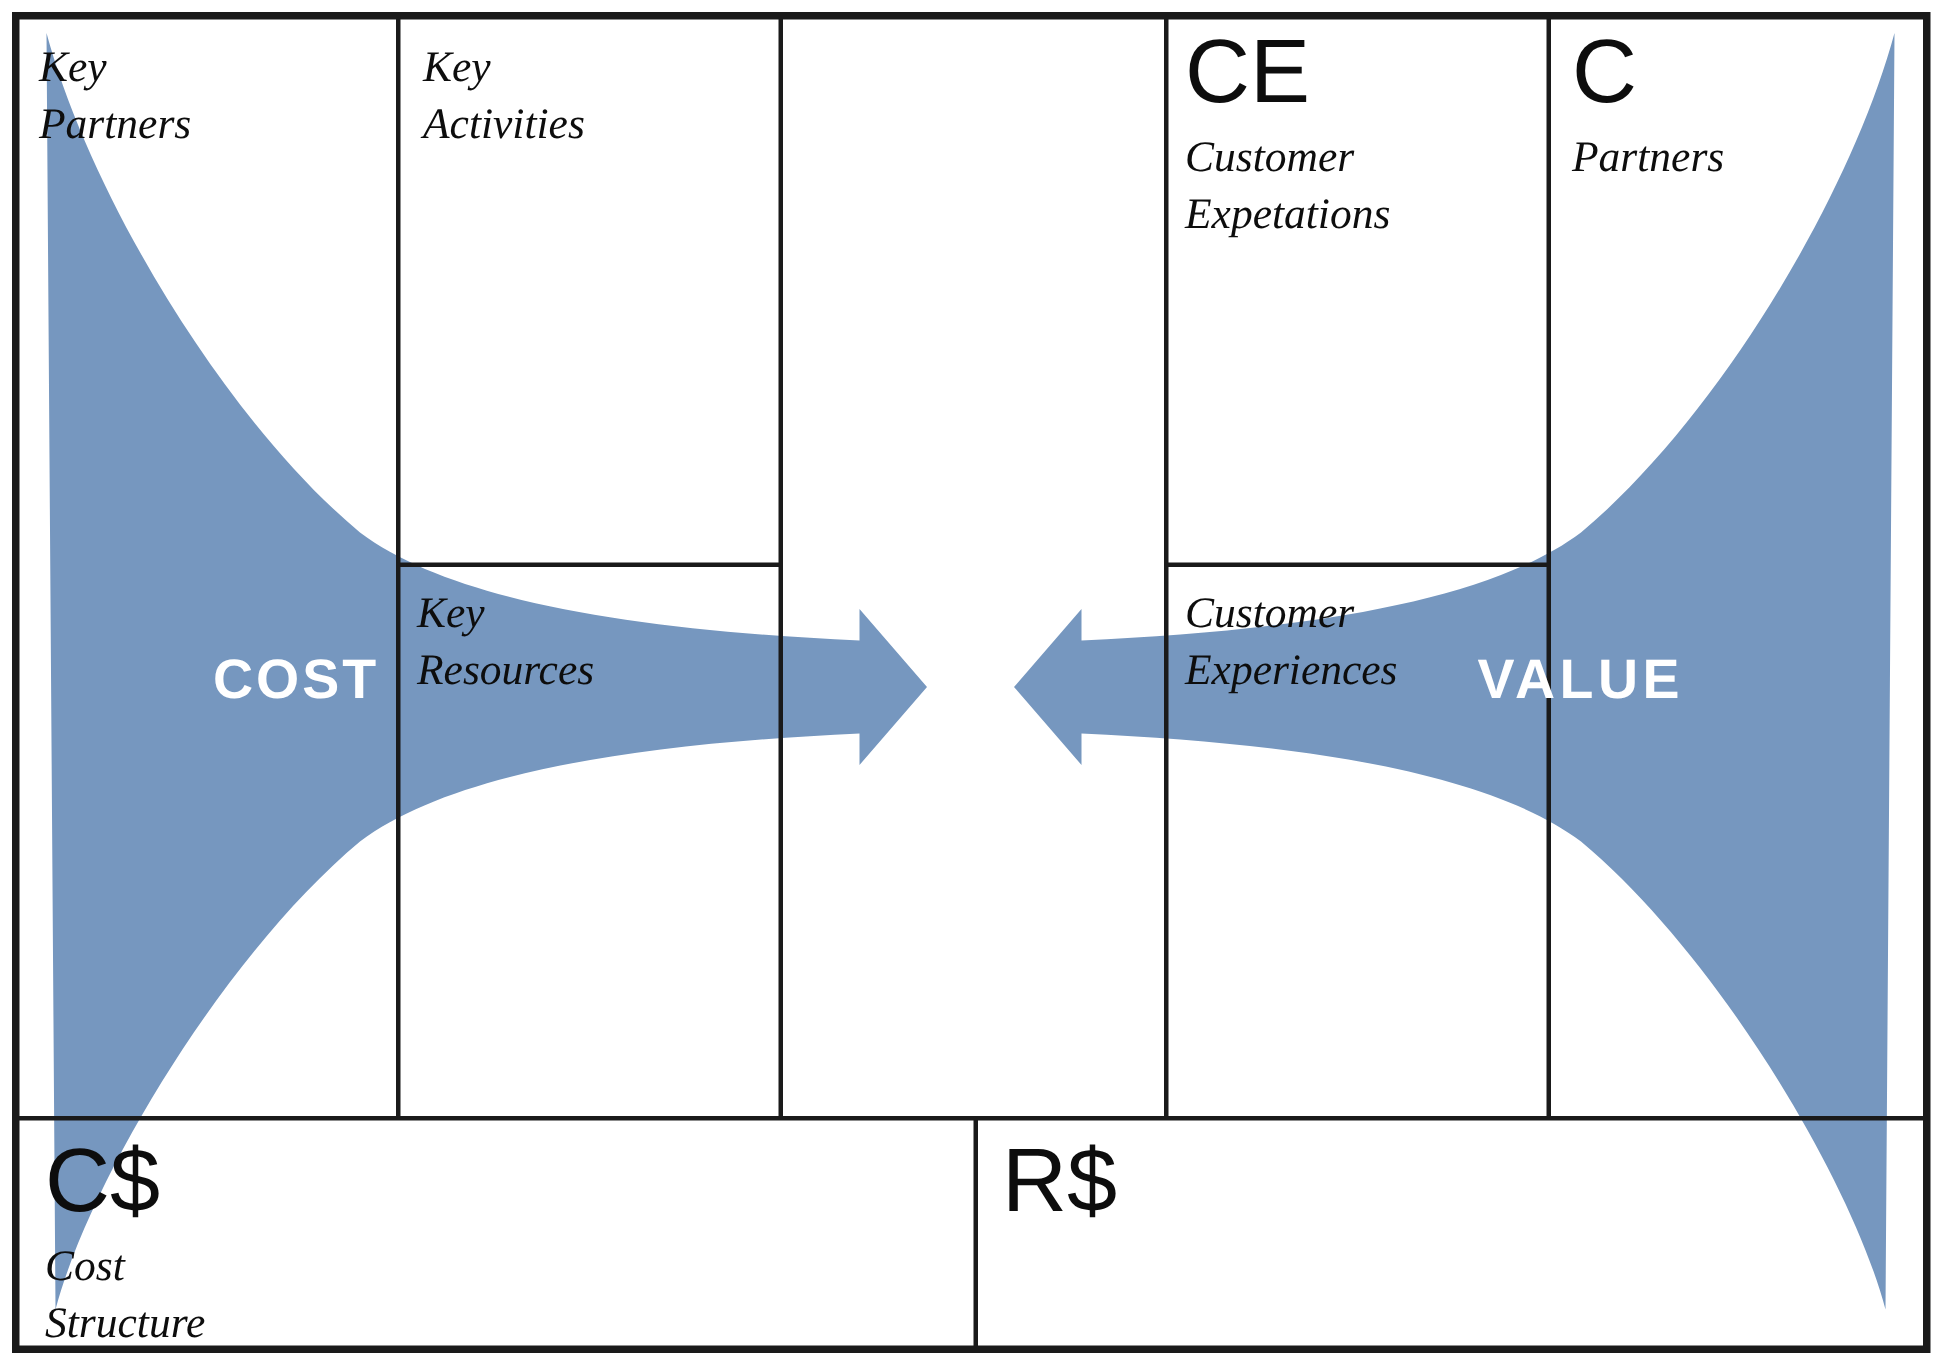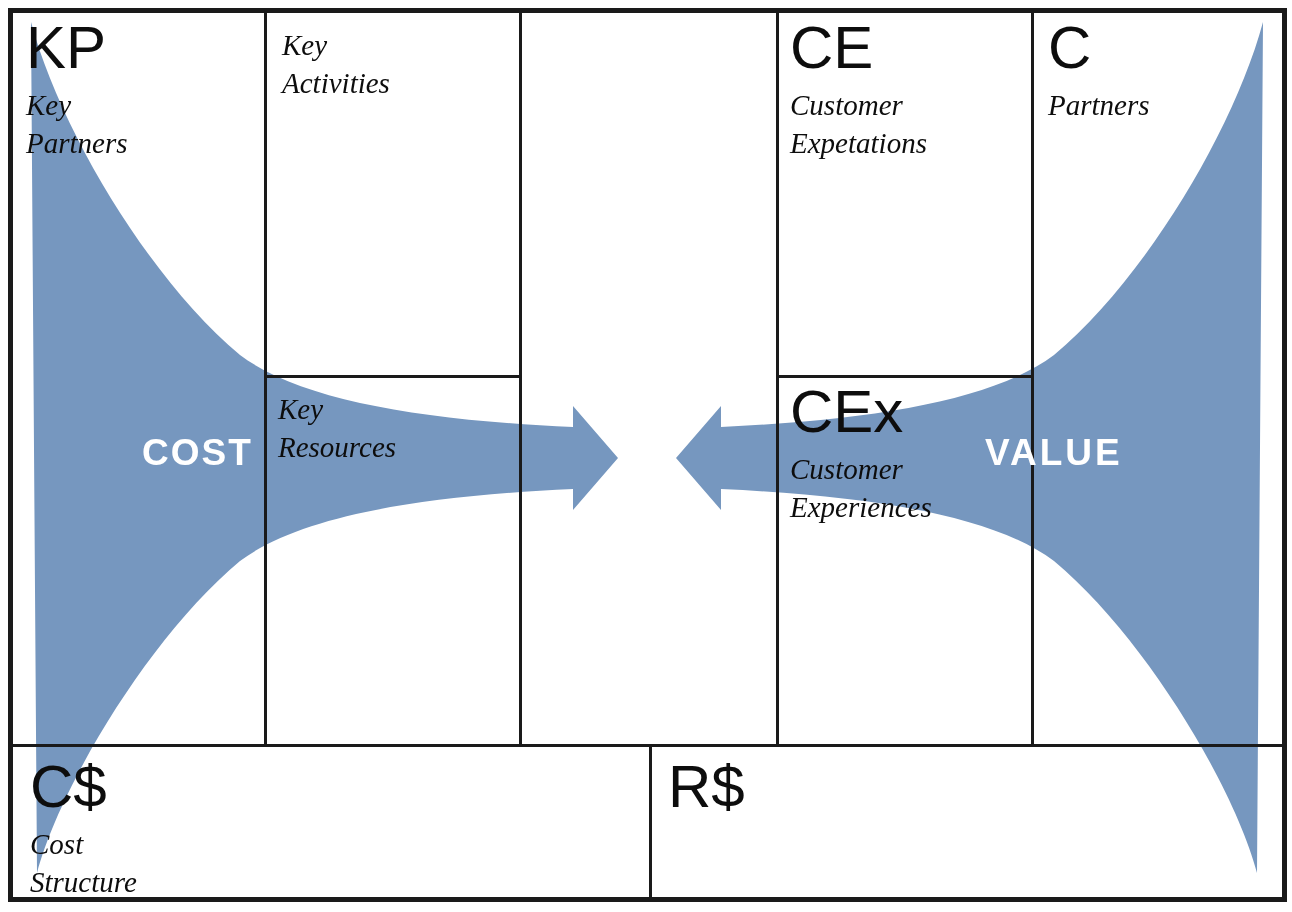--- a/index.html
+++ b/index.html
@@ -95,21 +95,20 @@
       <line x1="777" y1="376.5" x2="1032" y2="376.5" stroke-width="3"></line>
       <line x1="12" y1="745.5" x2="1283" y2="745.5" stroke-width="3"></line>
       <line x1="650.5" y1="745" x2="650.5" y2="898" stroke-width="3"></line>
     </g>
   </svg>
 
   <div class="flow-label cost">COST</div>
   <div class="flow-label value">VALUE</div>
 
   <div class="cell" style="left:26px;top:18px;">
-    <div class="abbr">KP</div>
     <div class="sub">Key
 Partners</div>
   </div>
 
   <div class="cell" style="left:282px;top:18px;">
     <div class="sub">Key
 Activities</div>
   </div>
 
   <div class="cell" style="left:278px;top:382px;">
@@ -118,21 +117,20 @@
   </div>
 
 
   <div class="cell" style="left:790px;top:18px;">
     <div class="abbr">CE</div>
     <div class="sub">Customer
 Expetations</div>
   </div>
 
   <div class="cell" style="left:790px;top:382px;">
-    <div class="abbr">CEx</div>
     <div class="sub">Customer
 Experiences</div>
   </div>
 
   <div class="cell" style="left:1048px;top:18px;">
     <div class="abbr">C</div>
     <div class="sub">Partners</div>
   </div>
 
   <div class="cell" style="left:30px;top:757px;">

